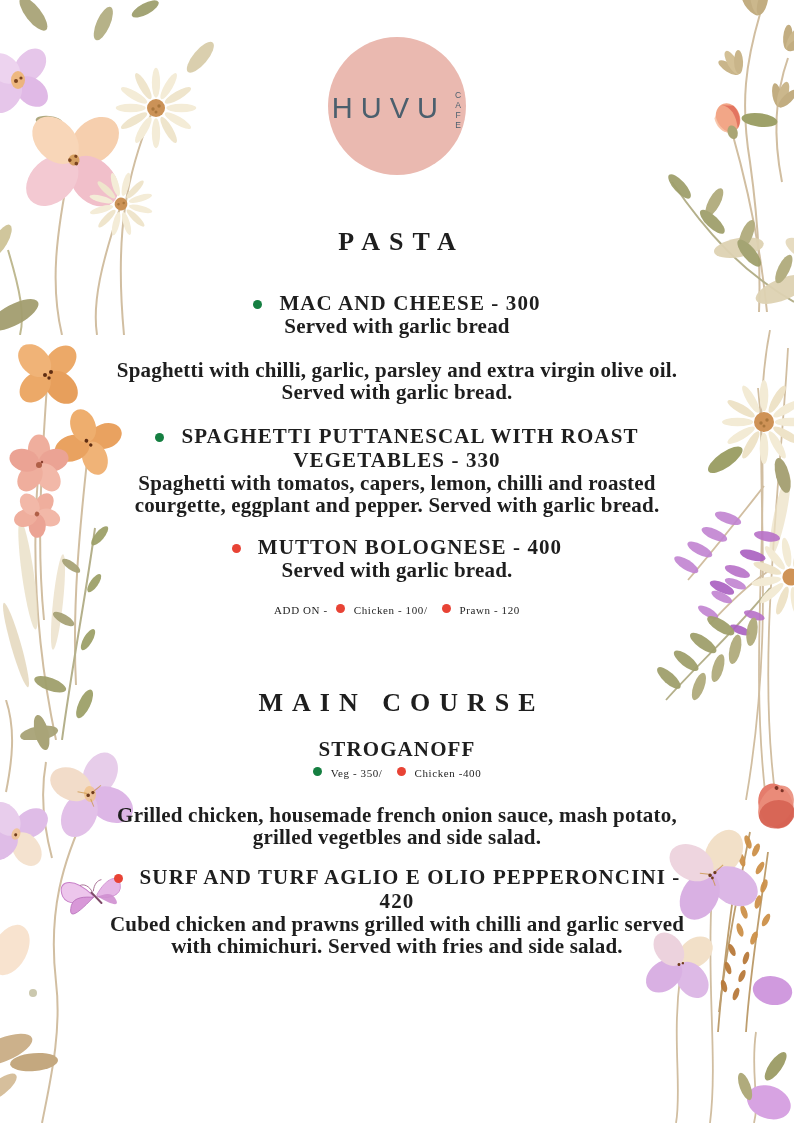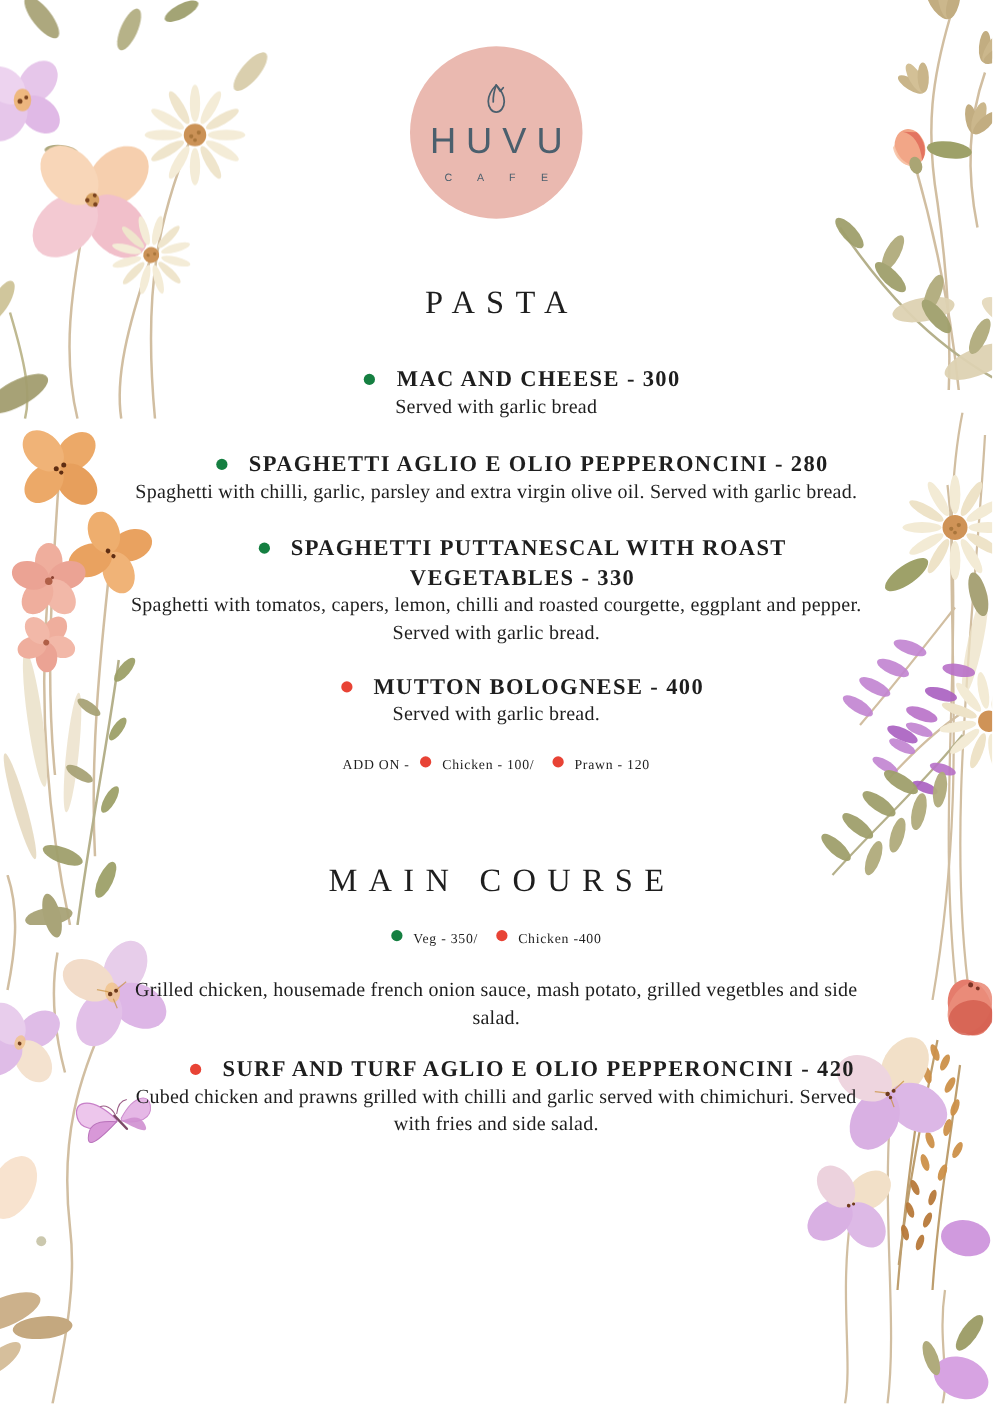--- a/index.html
+++ b/index.html
@@ -1,29 +1,29 @@
 <!DOCTYPE html>
 <html><head>
 <meta charset="utf-8">
 <style>
   html,body{margin:0;padding:0;background:#ffffff;}
   .page{position:relative;width:794px;height:1123px;overflow:hidden;background:#fff;
         font-family:"Liberation Serif",serif;color:#1e1e1e;}
   .decor{position:absolute;pointer-events:none;}
   .menu{position:absolute;left:97px;top:0;width:600px;text-align:center;z-index:2;}
   .logo{width:138px;height:138px;border-radius:50%;margin:37px auto 0;
-        display:flex;flex-direction:column;align-items:center;justify-content:center;}
+        display:flex;align-items:center;justify-content:center;}
   .logo-name{font-family:"Liberation Sans",sans-serif;font-size:29px;font-weight:400;
              letter-spacing:8px;padding-left:8px;margin-top:4px;}
   .logo-sub{font-family:"Liberation Sans",sans-serif;font-size:8.5px;letter-spacing:9px;
             padding-left:9px;margin-top:7px;}
-  .sec-title{font-size:26px;font-weight:400;letter-spacing:9px;padding-left:9px;margin:0;}
+  .sec-title{font-size:26px;font-weight:700;letter-spacing:9px;padding-left:9px;margin:0;}
   .item{margin:0;}
-  .item-title{font-size:18px;font-weight:600;letter-spacing:1.1px;line-height:24px;padding-left:42px;}
-  .item-desc{font-size:16px;font-weight:400;letter-spacing:.2px;line-height:22px;text-align:center;}
+  .item-title{font-size:21px;font-weight:600;letter-spacing:1.1px;line-height:24px;}
+  .item-desc{font-size:21px;font-weight:700;letter-spacing:.2px;line-height:22px;text-align:center;}
   .dot{display:inline-block;width:9px;height:9px;border-radius:50%;vertical-align:1px;
        margin-right:17px;}
   .dot.sm{margin-right:9px;margin-left:8px;}
   .addon,.variants{font-size:11px;font-weight:400;letter-spacing:.6px;line-height:24px;}
 </style>
 </head>
 <body>
 
 <div class="page">
 
@@ -399,41 +399,41 @@
     </div>
 
     <h2 class="sec-title" style="margin-top:52px">PASTA</h2>
 
     <div class="item" style="margin-top:34px">
       <div class="item-title"><span class="dot" style="background: rgb(21, 127, 65);"></span><span>MAC AND CHEESE - 300</span></div>
       <div class="item-desc">Served with garlic bread</div>
     </div>
 
     <div class="item" style="margin-top:22px">
-      <div class="item-title"><span class="dot" style="background: rgb(21, 127, 65);"></span><span>SPAGHETTI AGLIO E OLIO PEPPERONCINI - 280</span></div>
       <div class="item-desc">Spaghetti with chilli, garlic, parsley and extra virgin olive oil. Served with garlic bread.</div>
     </div>
 
     <div class="item" style="margin-top:21px">
       <div class="item-title"><span class="dot" style="background: rgb(21, 127, 65);"></span><span>SPAGHETTI PUTTANESCAL WITH ROAST VEGETABLES - 330</span></div>
       <div class="item-desc">Spaghetti with tomatos, capers, lemon, chilli and roasted courgette, eggplant and pepper. Served with garlic bread.</div>
     </div>
 
     <div class="item" style="margin-top:19px">
       <div class="item-title"><span class="dot" style="background: rgb(232, 67, 53);"></span><span>MUTTON BOLOGNESE - 400</span></div>
       <div class="item-desc">Served with garlic bread.</div>
     </div>
 
     <div class="addon" style="margin-top:17px">
       <span>ADD ON -</span><span class="dot sm" style="background: rgb(232, 67, 53);"></span><span>Chicken - 100/</span><span class="dot sm" style="margin-left: 14px; background: rgb(232, 67, 53);"></span><span>Prawn - 120</span>
     </div>
 
     <h2 class="sec-title" style="margin-top:66px">MAIN COURSE</h2>
 
     <div class="item" style="margin-top:19px">
+      <div class="item-title"><span>STROGANOFF</span></div>
       <div class="variants">
         <span class="dot sm" style="margin-left: 0px; background: rgb(21, 127, 65);"></span><span>Veg - 350/</span><span class="dot sm" style="margin-left: 14px; background: rgb(232, 67, 53);"></span><span>Chicken -400</span>
       </div>
     </div>
 
     <div class="item" style="margin-top:19px">
       <div class="item-desc">Grilled chicken, housemade french onion sauce, mash potato, grilled vegetbles and side salad.</div>
     </div>
 
     <div class="item" style="margin-top:17px">

